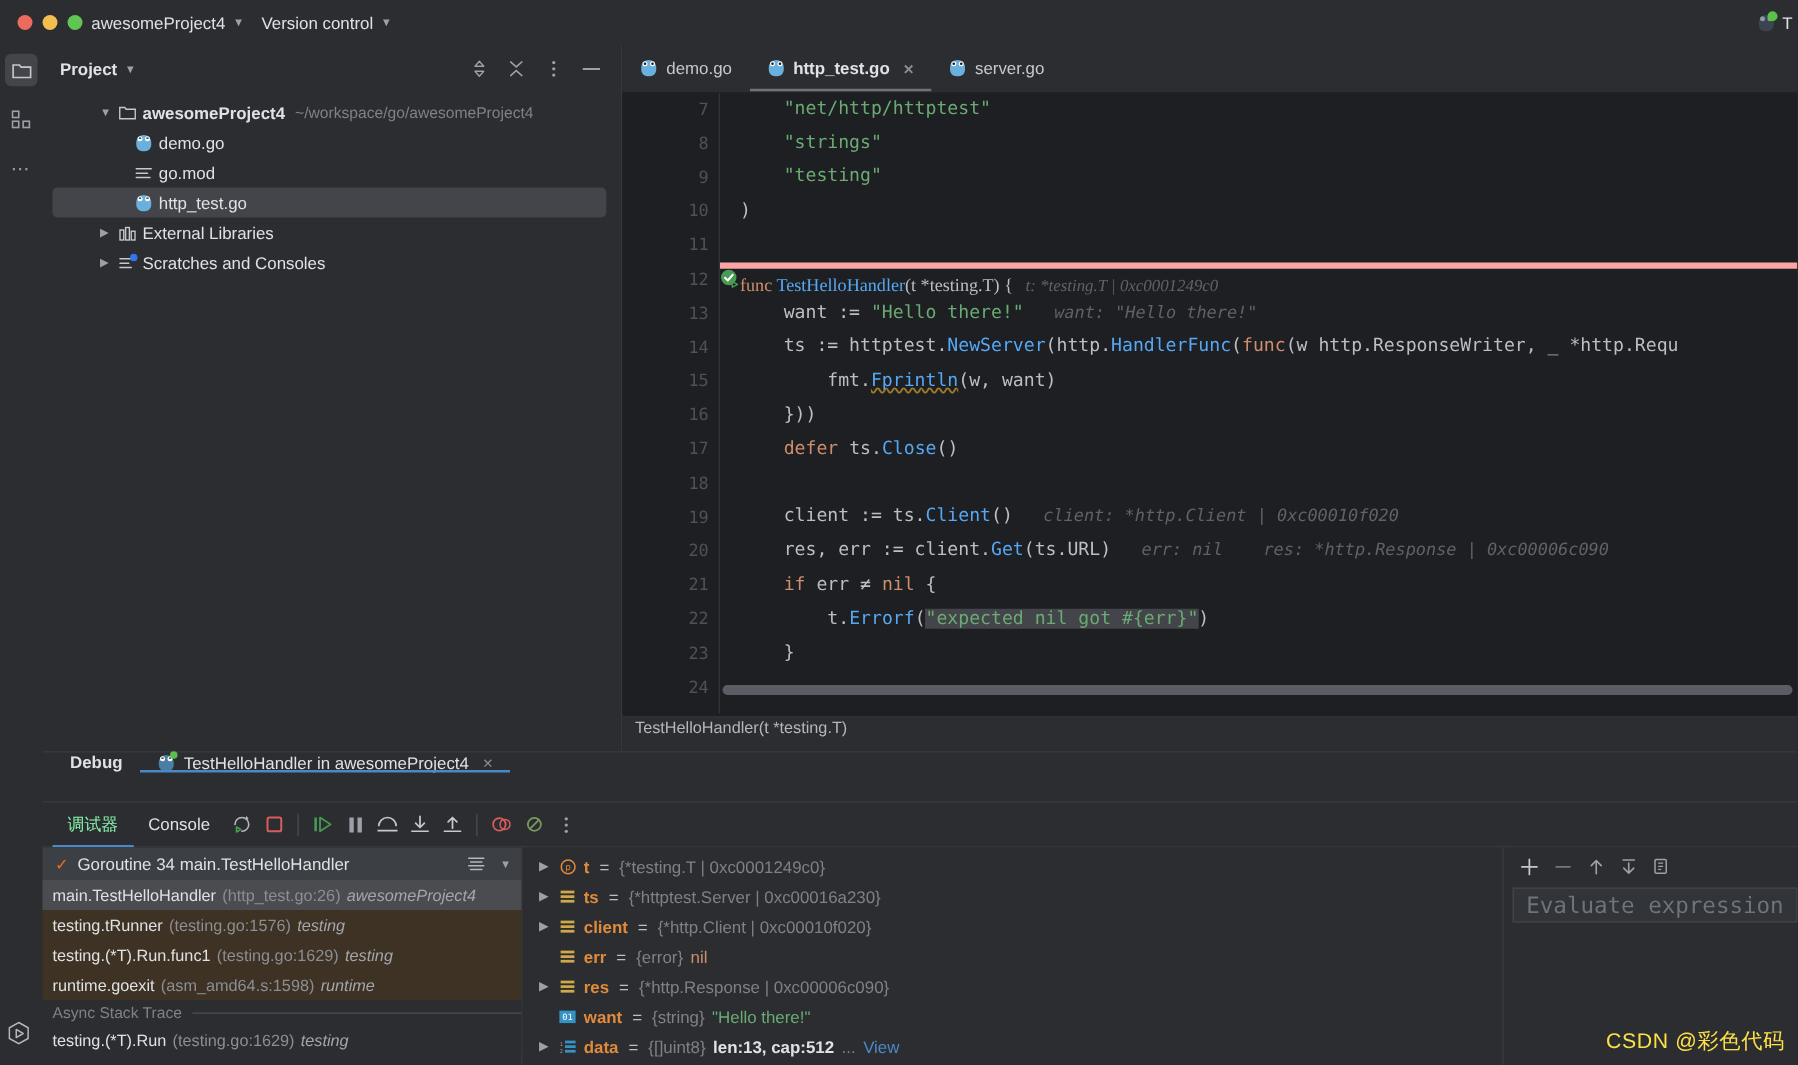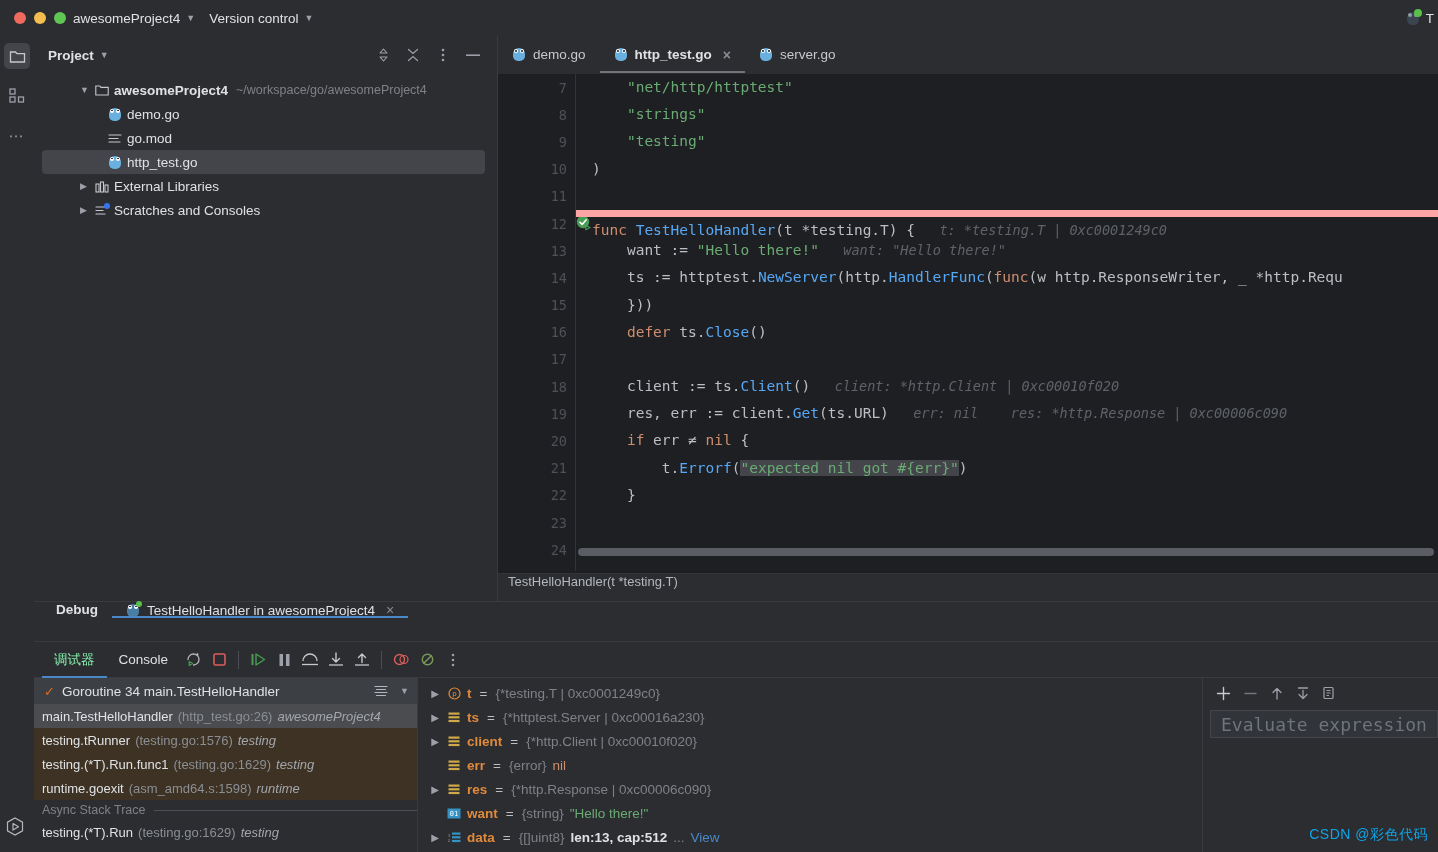--- a/index.html
+++ b/index.html
@@ -129,21 +129,21 @@
     position: absolute; right: -17px; top: 5px; width: 16px; height: 16px;
   }
   .codelines {
     position: absolute; left: 78px; top: 0; width: 862px; height: 497px;
   }
   .cline {
     height: 27.2px; line-height: 27.2px;
     font-family: "DejaVu Sans Mono", monospace; font-size: 14.5px;
     white-space: pre; padding-left: 16px; color: #bcbec4;
   }
-  .cline.hr { border-top: 7px solid #fca5a5; }
+  .cline.hr { border-top: 5px solid #fca5a5; font-family: Liberation Serif, serif; }
   .kw { color: #cf8e6d; }
   .fn { color: #56a8f5; }
   .str { color: #6aab73; }
   .ident { color: #bcbec4; }
   .meth { color: #56a8f5; }
   .hint { color: #5f6269; font-style: italic; font-size: 13.5px; }
   .sel-str { background: #43454a; }
   .squig { text-decoration: underline wavy #9b7a2a; text-decoration-skip-ink: none; }
 
   .hscroll {
@@ -245,21 +245,21 @@
   .w-toolbar { height: 30px; display:flex; align-items:center; gap: 12px; padding-left: 12px; }
   .w-eval {
     margin: 2px 0 0 6px; height: 28px; background: #313438; border: 1px solid #43454a;
     display:flex; align-items:center; padding-left: 10px;
     font-family: "DejaVu Sans Mono", monospace; font-size: 18px; color: #6f737a;
     white-space: nowrap; overflow: hidden;
   }
 
   .watermark {
     position: absolute; right: 10px; bottom: 8px;
-    font-size: 14px; color: #0ea5e9; letter-spacing: 0.5px;
+    font-size: 17px; color: #fde047; letter-spacing: 0.5px;
     pointer-events: none;
   }
   svg { display:block; }
 </style>
 </head>
 <body>
 
 <div class="app">
 
   <div class="titlebar">
@@ -495,20 +495,21 @@
         <div class="cline"><span class="ident">)</span></div>
 
         <div class="cline"> </div>
 
         <div class="cline hr"><span class="kw">func </span><span class="fn">TestHelloHandler</span><span class="ident">(t *testing.T) {</span><span class="hint">   t: *testing.T | 0xc0001249c0</span></div>
 
         <div class="cline"><span class="ident">    want := </span><span class="str">"Hello there!"</span><span class="hint">   want: "Hello there!"</span></div>
 
         <div class="cline"><span class="ident">    ts := httptest.</span><span class="meth">NewServer</span><span class="ident">(http.</span><span class="meth">HandlerFunc</span><span class="ident">(</span><span class="kw">func</span><span class="ident">(w http.ResponseWriter, _ *http.Requ</span></div>
 
+        <div class="cline"><span class="ident">        fmt.</span><span class="meth squig">Fprintln</span><span class="ident">(w, want)</span></div>
 
         <div class="cline"><span class="ident">    }))</span></div>
 
         <div class="cline"><span class="kw">    defer </span><span class="ident">ts.</span><span class="meth">Close</span><span class="ident">()</span></div>
 
         <div class="cline"> </div>
 
         <div class="cline"><span class="ident">    client := ts.</span><span class="meth">Client</span><span class="ident">()</span><span class="hint">   client: *http.Client | 0xc00010f020</span></div>
 
         <div class="cline"><span class="ident">    res, err := client.</span><span class="meth">Get</span><span class="ident">(ts.URL)</span><span class="hint">   err: nil    res: *http.Response | 0xc00006c090</span></div>

